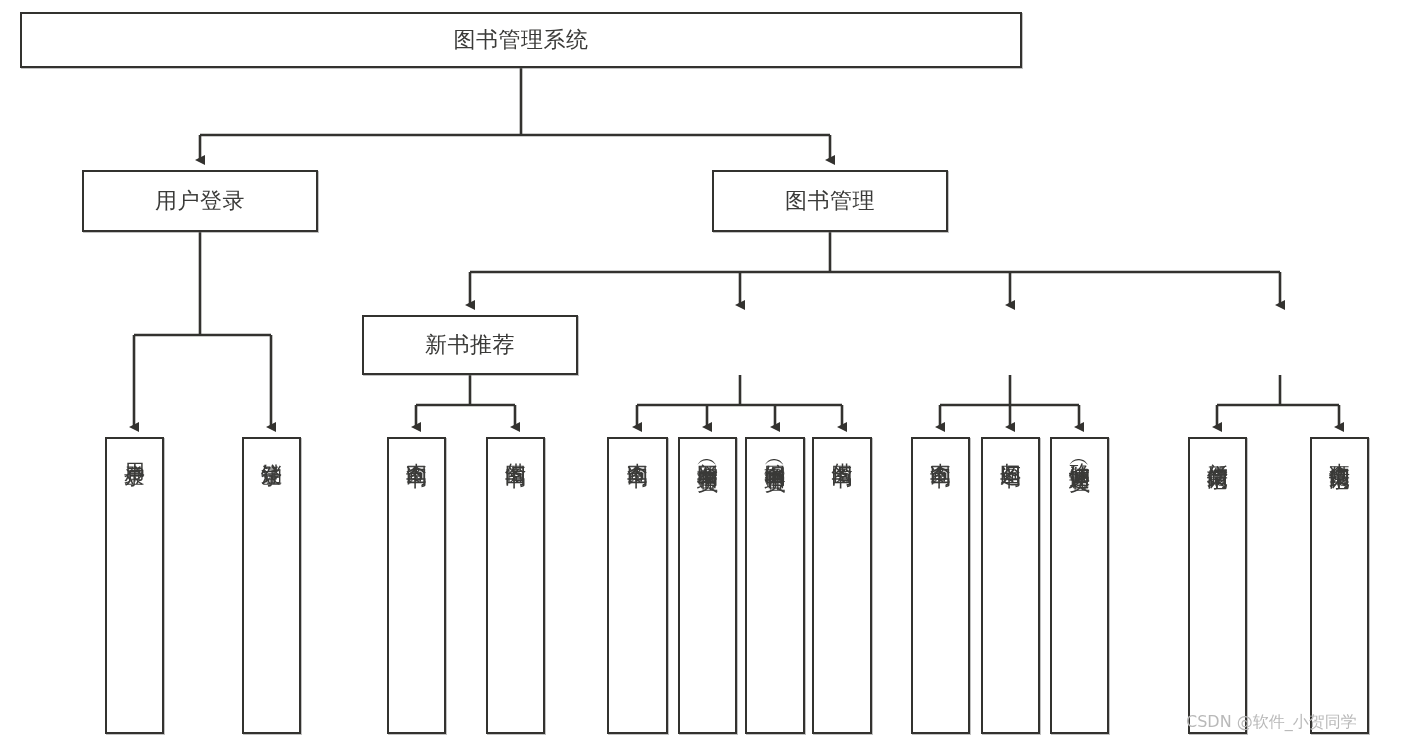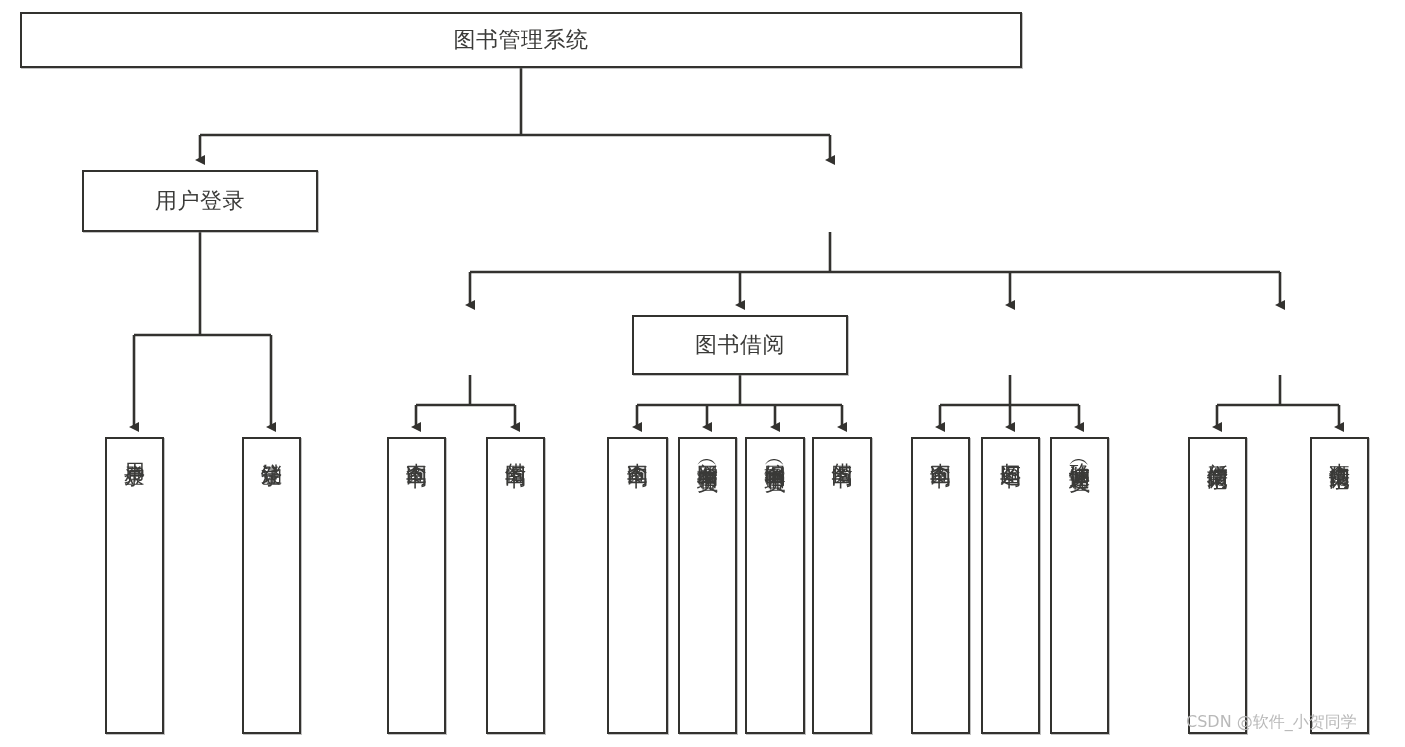--- a/index.html
+++ b/index.html
@@ -126,23 +126,26 @@
     </g>
   </svg>
 
   <div class="node h" style="left: 20px; top: 12px; width: 1002px; height: 56px;">
     <span class="label">图书管理系统</span>
   </div>
 
   <div class="node h" style="left: 82px; top: 170px; width: 236px; height: 62px;">
     <span class="label">用户登录</span>
   </div>
+  <div class="node h" style="left: 712px; top: 170px; width: 236px; height: 62px;">
+    <span class="label">图书管理</span>
+  </div>
 
-  <div class="node h" style="left: 632px; top: 315px; width: 216px; height: 60px;">
-    <span class="label">图书借阅</span>
+  <div class="node h" style="left: 362px; top: 315px; width: 216px; height: 60px;">
+    <span class="label">新书推荐</span>
   </div>
 
   <div class="node v" style="left: 105px; top: 437px; width: 59px; height: 297px;">
     <span class="label">用户登录</span>
   </div>
   <div class="node v" style="left: 242px; top: 437px; width: 59px; height: 297px;">
     <span class="label">注销登录</span>
   </div>
   <div class="node v" style="left: 387px; top: 437px; width: 59px; height: 297px;">
     <span class="label">查询图书</span>

